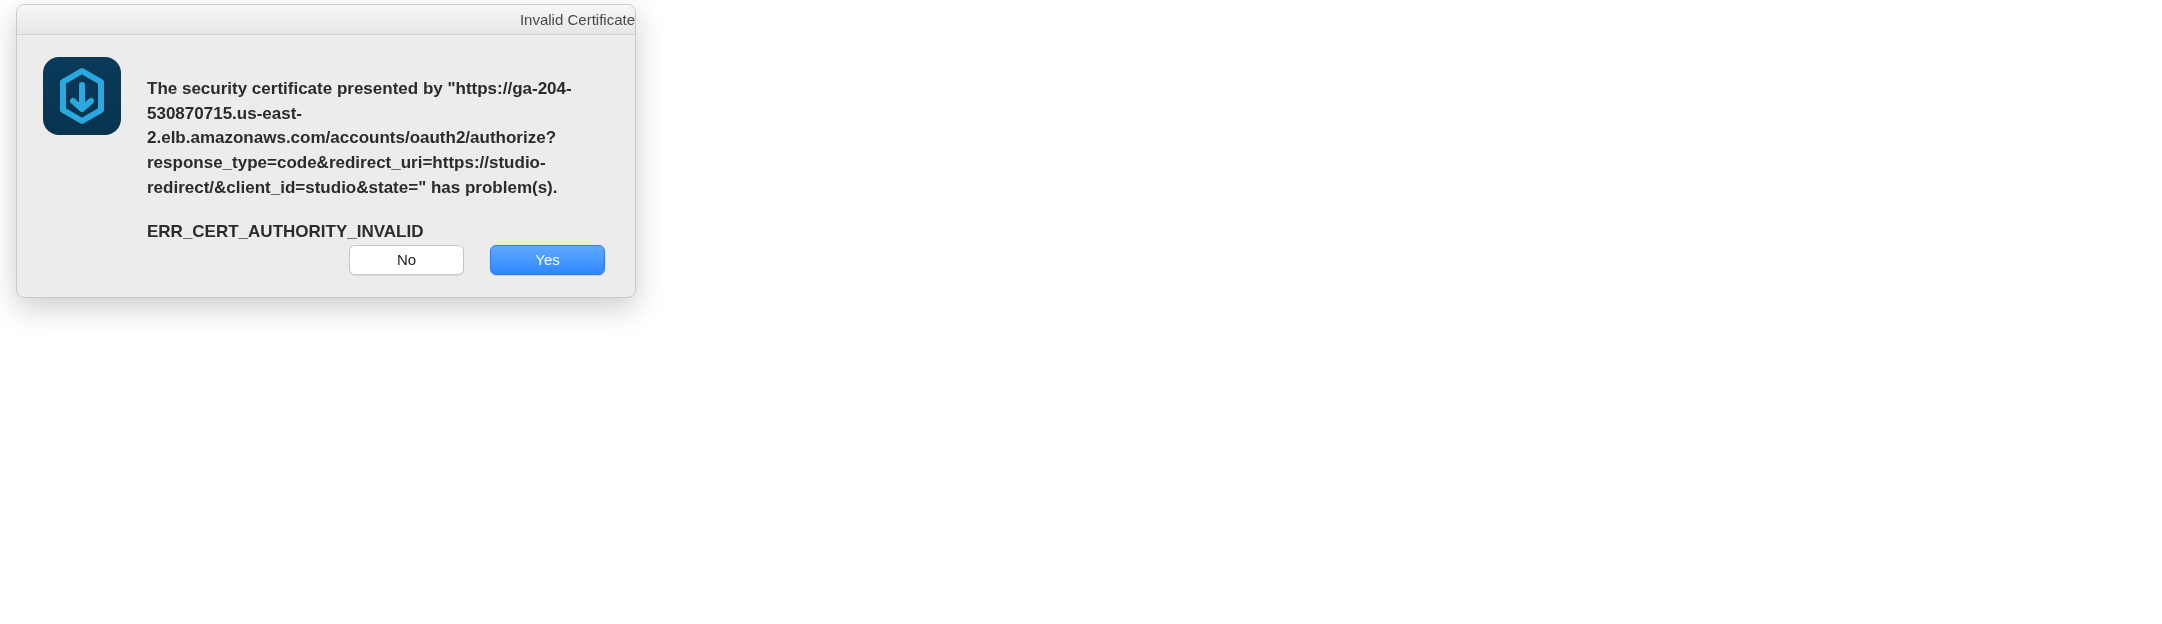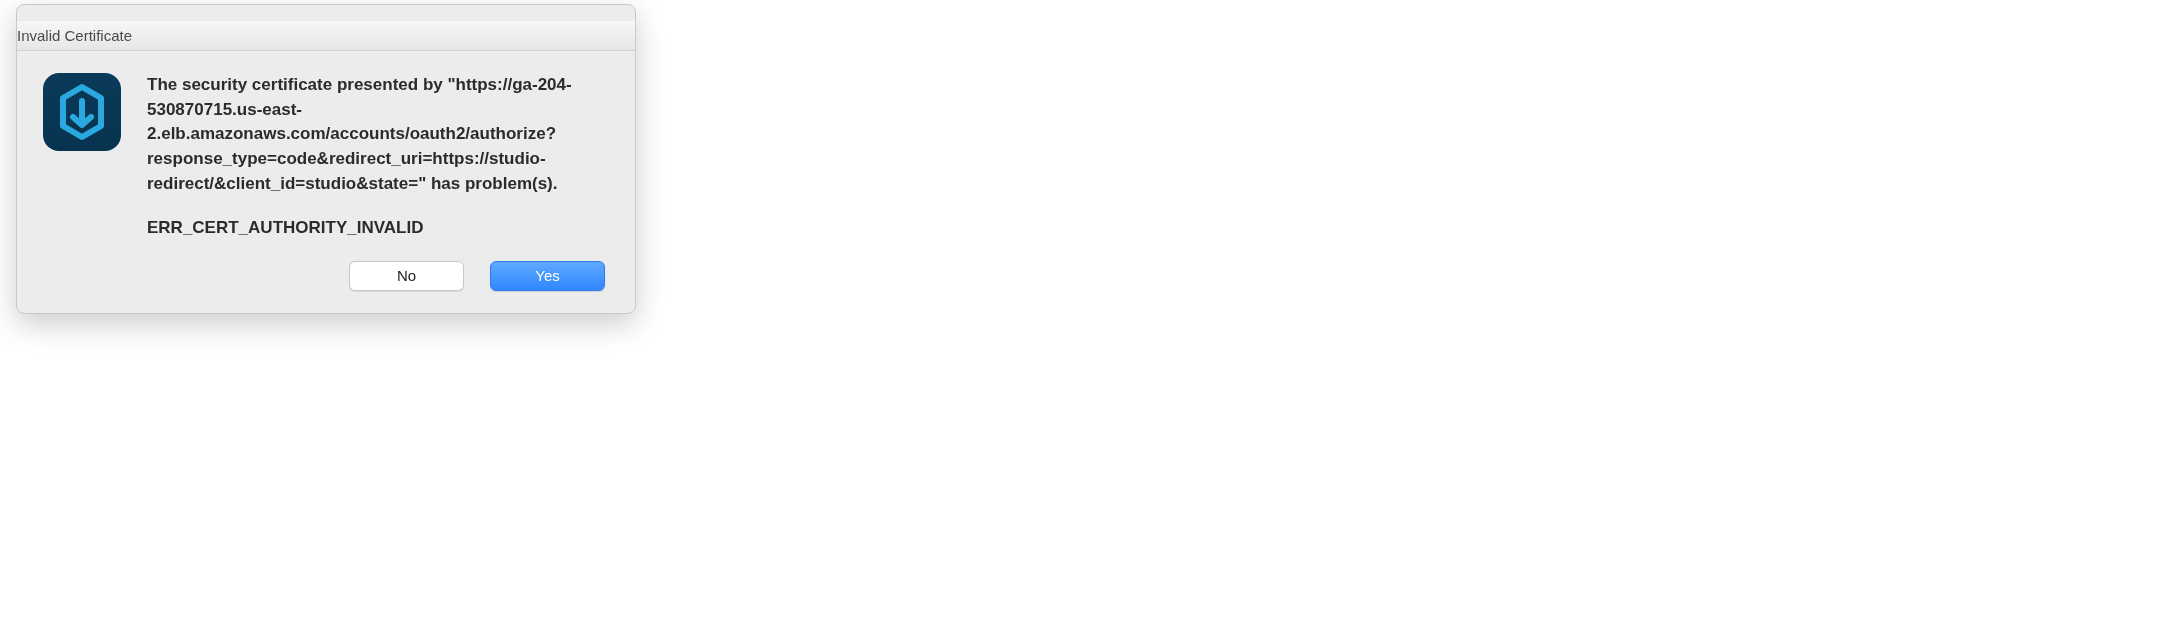--- a/index.html
+++ b/index.html
@@ -16,26 +16,25 @@
       width: 620px;
       background: #ececec;
       border: 1px solid #c9c9c9;
       border-radius: 8px;
       box-shadow: 0 10px 30px rgba(0,0,0,0.2);
       overflow: hidden;
     }
     .title-bar {
       height: 30px;
       line-height: 30px;
-      text-align: left;
+      text-align: right;
       font-size: 15px;
       color: #4a4a4a;
       background: linear-gradient(#f7f7f7, #e6e6e6);
       border-bottom: 1px solid #d0d0d0;
-      margin-top: 16px;
     }
     .body {
       display: flex;
       padding: 22px 26px 22px 26px;
       gap: 26px;
     }
     .icon-wrap {
       flex: 0 0 auto;
       width: 78px;
       height: 78px;
@@ -50,27 +49,27 @@
       flex: 1 1 auto;
       min-width: 0;
     }
     .para {
       font-size: 17px;
       font-weight: 700;
       color: #2b2b2b;
       line-height: 1.45;
       word-wrap: break-word;
       overflow-wrap: break-word;
+      margin-top: 20px;
     }
     .para + .para { margin-top: 20px; }
     .button-row {
       display: flex;
       justify-content: flex-end;
       gap: 26px;
-      margin-top: 20px;
       padding-right: 4px;
     }
     .btn {
       width: 115px;
       height: 30px;
       border-radius: 6px;
       font-size: 15px;
       font-weight: 400;
       cursor: pointer;
       border: none;

